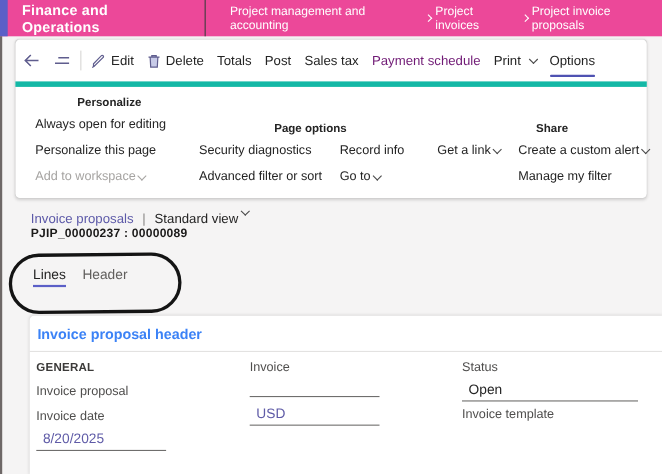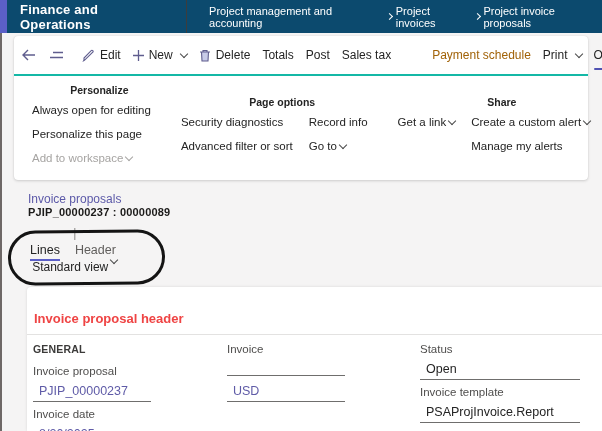--- a/index.html
+++ b/index.html
@@ -6,58 +6,58 @@
   html,body { width:602px; height:431px; }
   body {
     position:relative; overflow:hidden;
     background:#f5f4f4;
     font-family:"Liberation Sans", sans-serif;
     color:#242424;
   }
   
   .topbar {
     position:absolute; top:0; left:0; right:0; height:33px;
-    background:#0c4a6e; display:flex; align-items:center; color:#fff;
+    background:#ec4899; display:flex; align-items:center; color:#fff;
   }
   .accent-strip { position:absolute; left:0; top:0; width:7px; height:33px; background:#5b5fc7; }
   .brand { font-size:13px; font-weight:bold; margin-left:20px; letter-spacing:.2px; }
   .topbar-divider { width:1px; height:33px; background:#3d3d3d; margin-left:18px; }
   .breadcrumb { display:flex; align-items:center; font-size:11px; margin-left:22px; gap:4px; }
   .chev-r { display:inline-block; width:5px; height:5px; border-top:1.5px solid #fff; border-right:1.5px solid #fff; transform:rotate(45deg); }
   .left-edge-line { position:absolute; left:0; top:33px; bottom:0; width:2px; background:#4c4543; opacity:.8; }
 
   
   .action-pane {
     position:absolute; left:14px; top:36px; width:574px; height:144px;
     background:#fff; border-radius:4px;
     box-shadow:0 1px 3px rgba(0,0,0,.16), 0 0 1px rgba(0,0,0,.12);
   }
   .toolbar { display:flex; align-items:center; height:38px; padding:0 0; font-size:12px; }
   .tb-btn { display:flex; align-items:center; gap:5px; padding:0 6px; height:28px; white-space:nowrap; cursor:default; position:relative; }
   .tb-btn.icon-only { padding:0 7px; }
   .tb-icon { color:#5f5d8e; display:flex; align-items:center; }
-  .tb-btn.disabled { color:#a16207;margin-left:29px; }
+  .tb-btn.disabled { color:#701a75; }
   .tb-sep { width:1px; height:18px; background:#d8d6d4; margin:0 3px; }
   .chev-d { display:inline-block; width:6px; height:6px; border-right:1.3px solid #494949; border-bottom:1.3px solid #494949; transform:rotate(45deg); margin:-3px 0 0 3px; }
   .options-btn { font-weight:normal; }
   .options-underline { position:absolute; left:6px; right:6px; bottom:-1px; height:2.5px; background:#4f52b2; border-radius:2px; }
 
   
-  .flyout { display:flex; align-items:center; padding:8px 6px 0 18px; border-top:2px solid #14b8a6; }
+  .flyout { display:flex; align-items:flex-end; padding:8px 6px 0 18px; border-top:5px solid #14b8a6; }
   .fly-group { display:flex; flex-direction:column; }
   .fly-title { font-size:10.5px; font-weight:bold; text-align:center; margin-bottom:8px; }
   .fly-cols { display:flex; }
   .fly-col { display:flex; flex-direction:column; gap:12px; font-size:11.5px; margin-right:16px; }
   .fly-item { display:flex; align-items:center; white-space:nowrap; cursor:default; }
   .fly-item.disabled { color:#a6a4a2; }
   .fly-item.disabled .chev-d { border-color:#a6a4a2; }
   .fly-sep { width:1px; align-self:stretch; background:#e2e1e0; margin:2px 14px 8px 0; min-height:66px; }
 
   
-  .view-line { position:absolute; left:28px; top:192px; font-size:12px; display:flex; align-items:center; gap:20px;flex-direction:column; }
+  .view-line { position:absolute; left:28px; top:192px; font-size:12px; display:flex; align-items:center; gap:8px; }
   .list-link { color:#5c59a8; cursor:pointer; }
   .pipe { color:#8a8886; }
   .view-name { color:#242424; display:flex; align-items:flex-start; }
   .page-title { position:absolute; left:28px; top:206px; font-size:11px; font-weight:bold; color:#1b1a19; letter-spacing:.2px; }
 
   .tabs { position:absolute; left:30px; top:243px; display:flex; gap:15px; font-size:12.5px; }
   .tab { padding-bottom:2px; cursor:default; }
   .tab.active { color:#242424; border-bottom:2px solid #5b5fc7; }
   .tab.inactive { color:#605e5c; }
 
@@ -66,21 +66,21 @@
     border:3.5px solid #141414; border-radius:28px;
     transform:rotate(-.6deg); pointer-events:none; z-index:5;
   }
 
   
   .form-card {
     position:absolute; left:27px; top:287px; right:0; bottom:0;
     background:#fff; border-top-left-radius:4px;
     box-shadow:0 0 3px rgba(0,0,0,.12);
   }
-  .form-header { font-size:13px; font-weight:bold; padding:24px 0 8px 7px; color:#ef4444; }
+  .form-header { font-size:13px; font-weight:bold; padding:9px 0 8px 7px; color:#3b82f6; }
   .form-divider { height:1px; background:#e3e2e1; }
   .fields { position:relative; }
   .col { position:absolute; top:8px; }
   .col1 { left:6px;  width:118px; }
   .col2 { left:200px; width:118px; }
   .col3 { left:393px; width:160px; }
   .group-label { font-size:10.5px; font-weight:bold; color:#3b3a39; height:22px; letter-spacing:.2px; }
   .field { margin-bottom:6px; }
   .f-label { font-size:11.5px; color:#4f4e4d; height:17px; white-space:nowrap; }
   .f-value {
@@ -128,29 +128,20 @@
     <div class="tb-btn">
       <span class="tb-icon">
         <svg width="13" height="13" viewBox="0 0 13 13">
             <path d="M2 11 L1.6 11.8 L2.4 11.4 L11 3 A1.2 1.2 0 0 0 9.4 1.4 L2 9 Z" fill="none" stroke="#5f5d8e" stroke-width="1.1"></path>
           </svg>
       </span>
       <span>Edit</span>
     </div>
     <div class="tb-btn">
       <span class="tb-icon">
-        <svg width="11" height="11" viewBox="0 0 11 11">
-            <path d="M5.5 0 V11 M0 5.5 H11" stroke="#5f5d8e" stroke-width="1.3"></path>
-          </svg>
-      </span>
-      <span>New</span>
-      <span class="chev-d"></span>
-    </div>
-    <div class="tb-btn">
-      <span class="tb-icon">
         <svg width="12" height="13" viewBox="0 0 12 13">
             <path d="M1 3 H11 M4 3 V1.5 H8 V3 M2.5 3 L3 12 H9 L9.5 3" fill="#c8cbe8" stroke="#5f5d8e" stroke-width="1.1"></path>
           </svg>
       </span>
       <span>Delete</span>
     </div>
     <div class="tb-btn">
       <span>Totals</span>
     </div>
     <div class="tb-btn">
@@ -216,21 +207,21 @@
           <span class="fly-item">
             <span>Get a link</span>
             <span class="chev-d"></span>
           </span>
         </div>
         <div class="fly-col">
           <span class="fly-item">
             <span>Create a custom alert</span>
             <span class="chev-d"></span>
           </span>
-          <span class="fly-item">Manage my alerts</span>
+          <span class="fly-item">Manage my filter</span>
         </div>
       </div>
     </div>
   </div>
 </section>
 
 <div class="view-line">
   <span class="list-link">Invoice proposals</span>
   <span class="pipe">|</span>
   <span class="view-name">
@@ -250,21 +241,20 @@
 
 <section class="form-card">
   <div class="form-header">Invoice proposal header</div>
   <div class="form-divider"></div>
   <div class="fields">
 
     <div class="col col1">
       <div class="group-label">GENERAL</div>
       <div class="field">
         <div class="f-label">Invoice proposal</div>
-        <span class="f-value purple">PJIP_00000237</span>
       </div>
       <div class="field">
         <div class="f-label">Invoice date</div>
         <span class="f-value purple">8/20/2025</span>
       </div>
     </div>
 
     <div class="col col2">
       <div class="field">
         <div class="f-label">Invoice</div>
@@ -275,18 +265,17 @@
       </div>
     </div>
 
     <div class="col col3">
       <div class="field">
         <div class="f-label">Status</div>
         <span class="f-value dark">Open</span>
       </div>
       <div class="field">
         <div class="f-label">Invoice template</div>
-        <span class="f-value dark">PSAProjInvoice.Report</span>
       </div>
     </div>
 
   </div>
 </section>
 
 </body></html>

